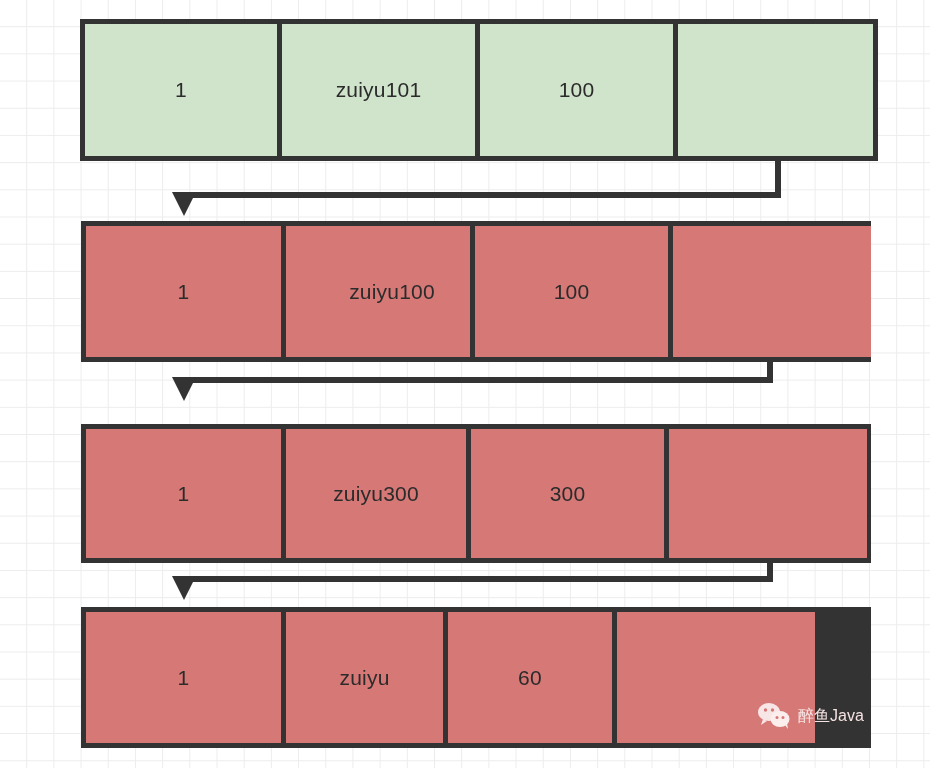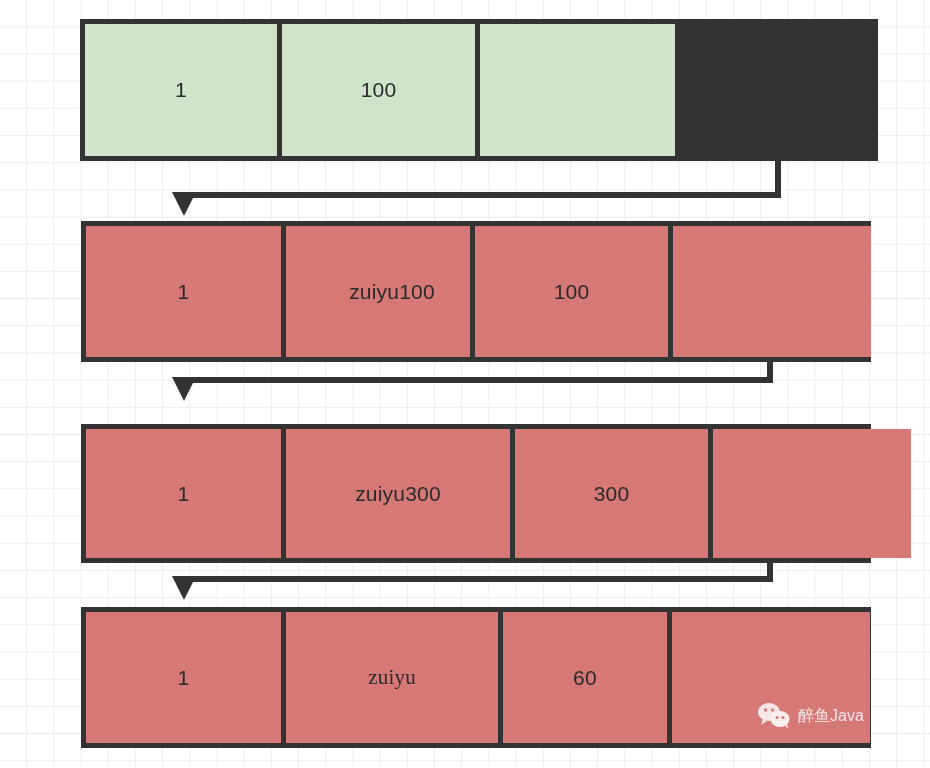--- a/index.html
+++ b/index.html
@@ -85,20 +85,21 @@
     display: block;
   }
 </style>
 </head>
 <body>
 
 <div id="canvas">
 
   <div class="node green" style="left:80px; top:19px; width:798px; height:142px;">
     <div class="cell" style="width:192px;">1</div>
+    <div class="cell" style="width:193px;">zuiyu101</div>
     <div class="cell" style="width:193px;">100</div>
     <div class="cell" style="width:195px;"></div>
   </div>
 
   <div class="conn" style="left:172px; top:161px; width:712px; height:62px;">
     <div class="seg-v" style="left:603px; top:0px; width:6px; height:37px;"></div>
     <div class="seg-h" style="left:7px; top:31px; width:602px; height:6px;"></div>
     <div class="arrow-head" style="left:0px; top:31px;"></div>
   </div>
 
@@ -110,34 +111,34 @@
   </div>
 
   <div class="conn" style="left:172px; top:362px; width:712px; height:62px;">
     <div class="seg-v" style="left:595px; top:0px; width:6px; height:21px;"></div>
     <div class="seg-h" style="left:7px; top:15px; width:594px; height:6px;"></div>
     <div class="arrow-head" style="left:0px; top:15px;"></div>
   </div>
 
   <div class="node red" style="left:81px; top:424px; width:790px; height:139px;">
     <div class="cell" style="width:195px;">1</div>
-    <div class="cell" style="width:224px;">zuiyu300</div>
+    <div class="cell" style="width:180px;">zuiyu300</div>
     <div class="cell" style="width:193px;">300</div>
     <div class="cell" style="width:198px;"></div>
   </div>
 
   <div class="conn" style="left:172px; top:563px; width:712px; height:60px;">
     <div class="seg-v" style="left:595px; top:0px; width:6px; height:19px;"></div>
     <div class="seg-h" style="left:7px; top:13px; width:594px; height:6px;"></div>
     <div class="arrow-head" style="left:0px; top:13px;"></div>
   </div>
 
   <div class="node red" style="left:81px; top:607px; width:790px; height:141px;">
     <div class="cell" style="width:195px;">1</div>
-    <div class="cell" style="width:212px;font-family:Liberation Serif, serif;">zuiyu</div>
+    <div class="cell" style="width:157px;">zuiyu</div>
     <div class="cell" style="width:164px;">60</div>
     <div class="cell" style="width:198px;"></div>
   </div>
 
   <div class="watermark" style="left:757px; top:702px;">
     <span>
       <svg class="wechat-icon" width="34" height="28" viewBox="0 0 34 28" aria-hidden="true">
         <ellipse cx="12" cy="10" rx="11" ry="9" fill="#f7e6e5"></ellipse>
         <path d="M6 17 L4 23 L10 19 Z" fill="#f7e6e5"></path>
         <circle cx="8.5" cy="8" r="1.7" fill="#d57876"></circle>

